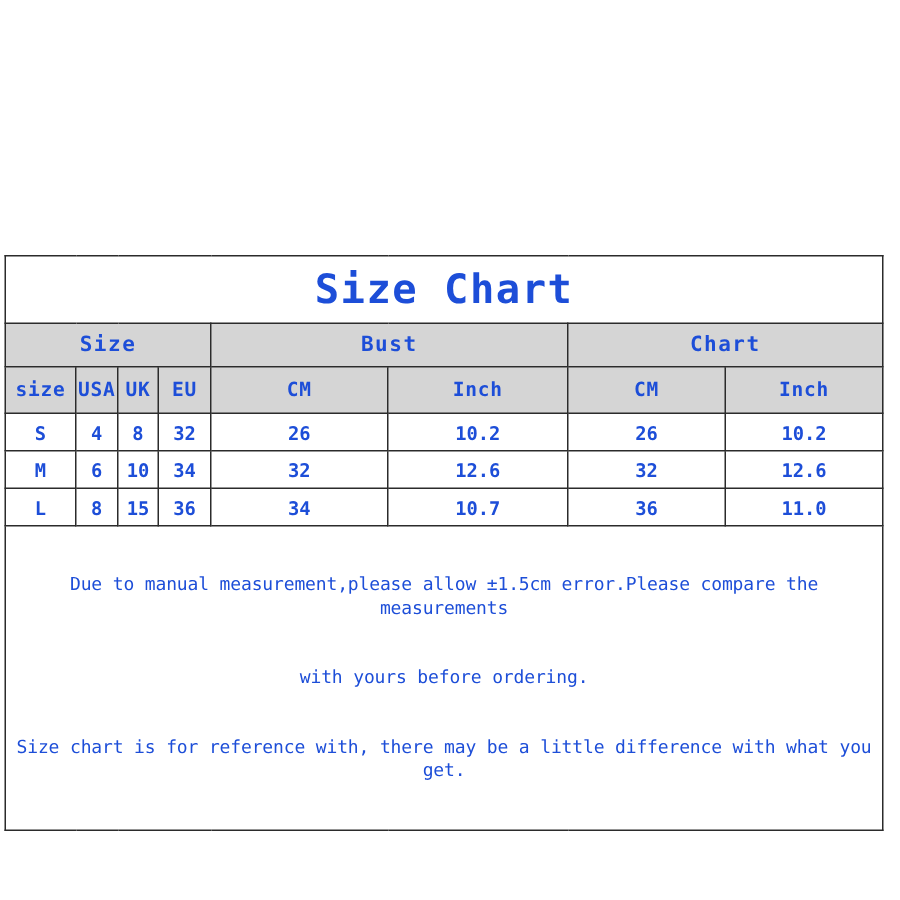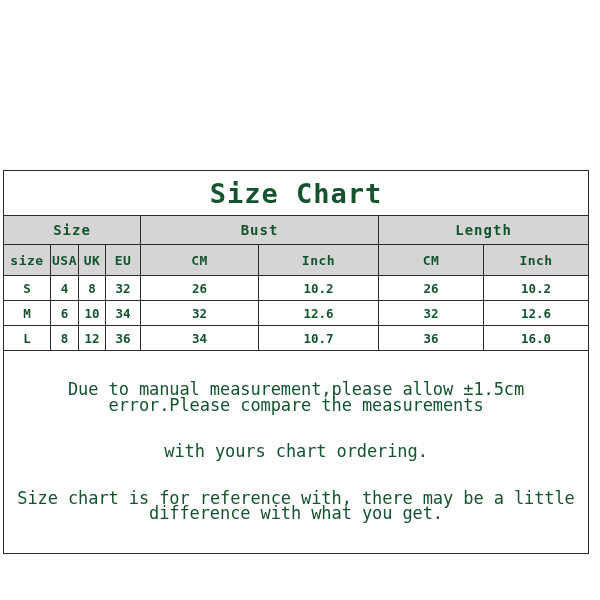--- a/index.html
+++ b/index.html
@@ -25,21 +25,21 @@
     width: 585px;
     border-collapse: collapse;
     table-layout: fixed;
     background: #ffffff;
   }
 
   table.size-chart td {
     border: 1px solid #2b2b2b;
     text-align: center;
     vertical-align: middle;
-    color: #14532d;
+    color: #1d4ed8;
     font-family: "DejaVu Sans Mono", monospace;
     padding: 0;
   }
 
   
   td.title-cell {
     height: 44px;
     background: #ffffff;
     font-size: 27px;
     font-weight: bold;
@@ -71,21 +71,21 @@
     background: #ffffff;
     font-size: 12.5px;
     font-weight: bold;
   }
 
   
   td.note-cell {
     background: #ffffff;
     text-align: left;
     padding: 4px 5px 5px 5px;
-    font-size: 17px;
+    font-size: 12px;
     line-height: 15.5px;
     font-weight: normal;
     color: #111111;
     letter-spacing: -0.1px;
     white-space: pre-wrap;
   }
   .note-line {
     display: block;
   }
 </style>
@@ -105,21 +105,21 @@
       <col style="width:105px">
     </colgroup>
     <tbody>
       <tr>
         <td class="title-cell" colspan="8">Size Chart</td>
       </tr>
 
       <tr class="group-head">
         <td colspan="4">Size</td>
         <td colspan="2">Bust</td>
-        <td colspan="2">Length</td>
+        <td colspan="2">Chart</td>
       </tr>
 
       <tr class="sub-head">
         <td>size</td>
         <td>USA</td>
         <td>UK</td>
         <td>EU</td>
         <td>CM</td>
         <td>Inch</td>
         <td>CM</td>
@@ -144,31 +144,31 @@
         <td>34</td>
         <td>32</td>
         <td>12.6</td>
         <td>32</td>
         <td>12.6</td>
       </tr>
 
       <tr class="data-row">
         <td>L</td>
         <td>8</td>
-        <td>12</td>
+        <td>15</td>
         <td>36</td>
         <td>34</td>
         <td>10.7</td>
         <td>36</td>
-        <td>16.0</td>
+        <td>11.0</td>
       </tr>
 
 
       <tr>
         <td class="note-cell" colspan="8">
           <span class="note-line">Due to manual measurement,please allow ±1.5cm error.Please compare the measurements</span>
-          <span class="note-line">with yours chart ordering.</span>
+          <span class="note-line">with yours before ordering.</span>
           <span class="note-line">Size chart is for reference with, there may be a little difference with what you get.</span>
         </td>
       </tr>
     </tbody>
   </table>
 </div>
 
 </body></html>

